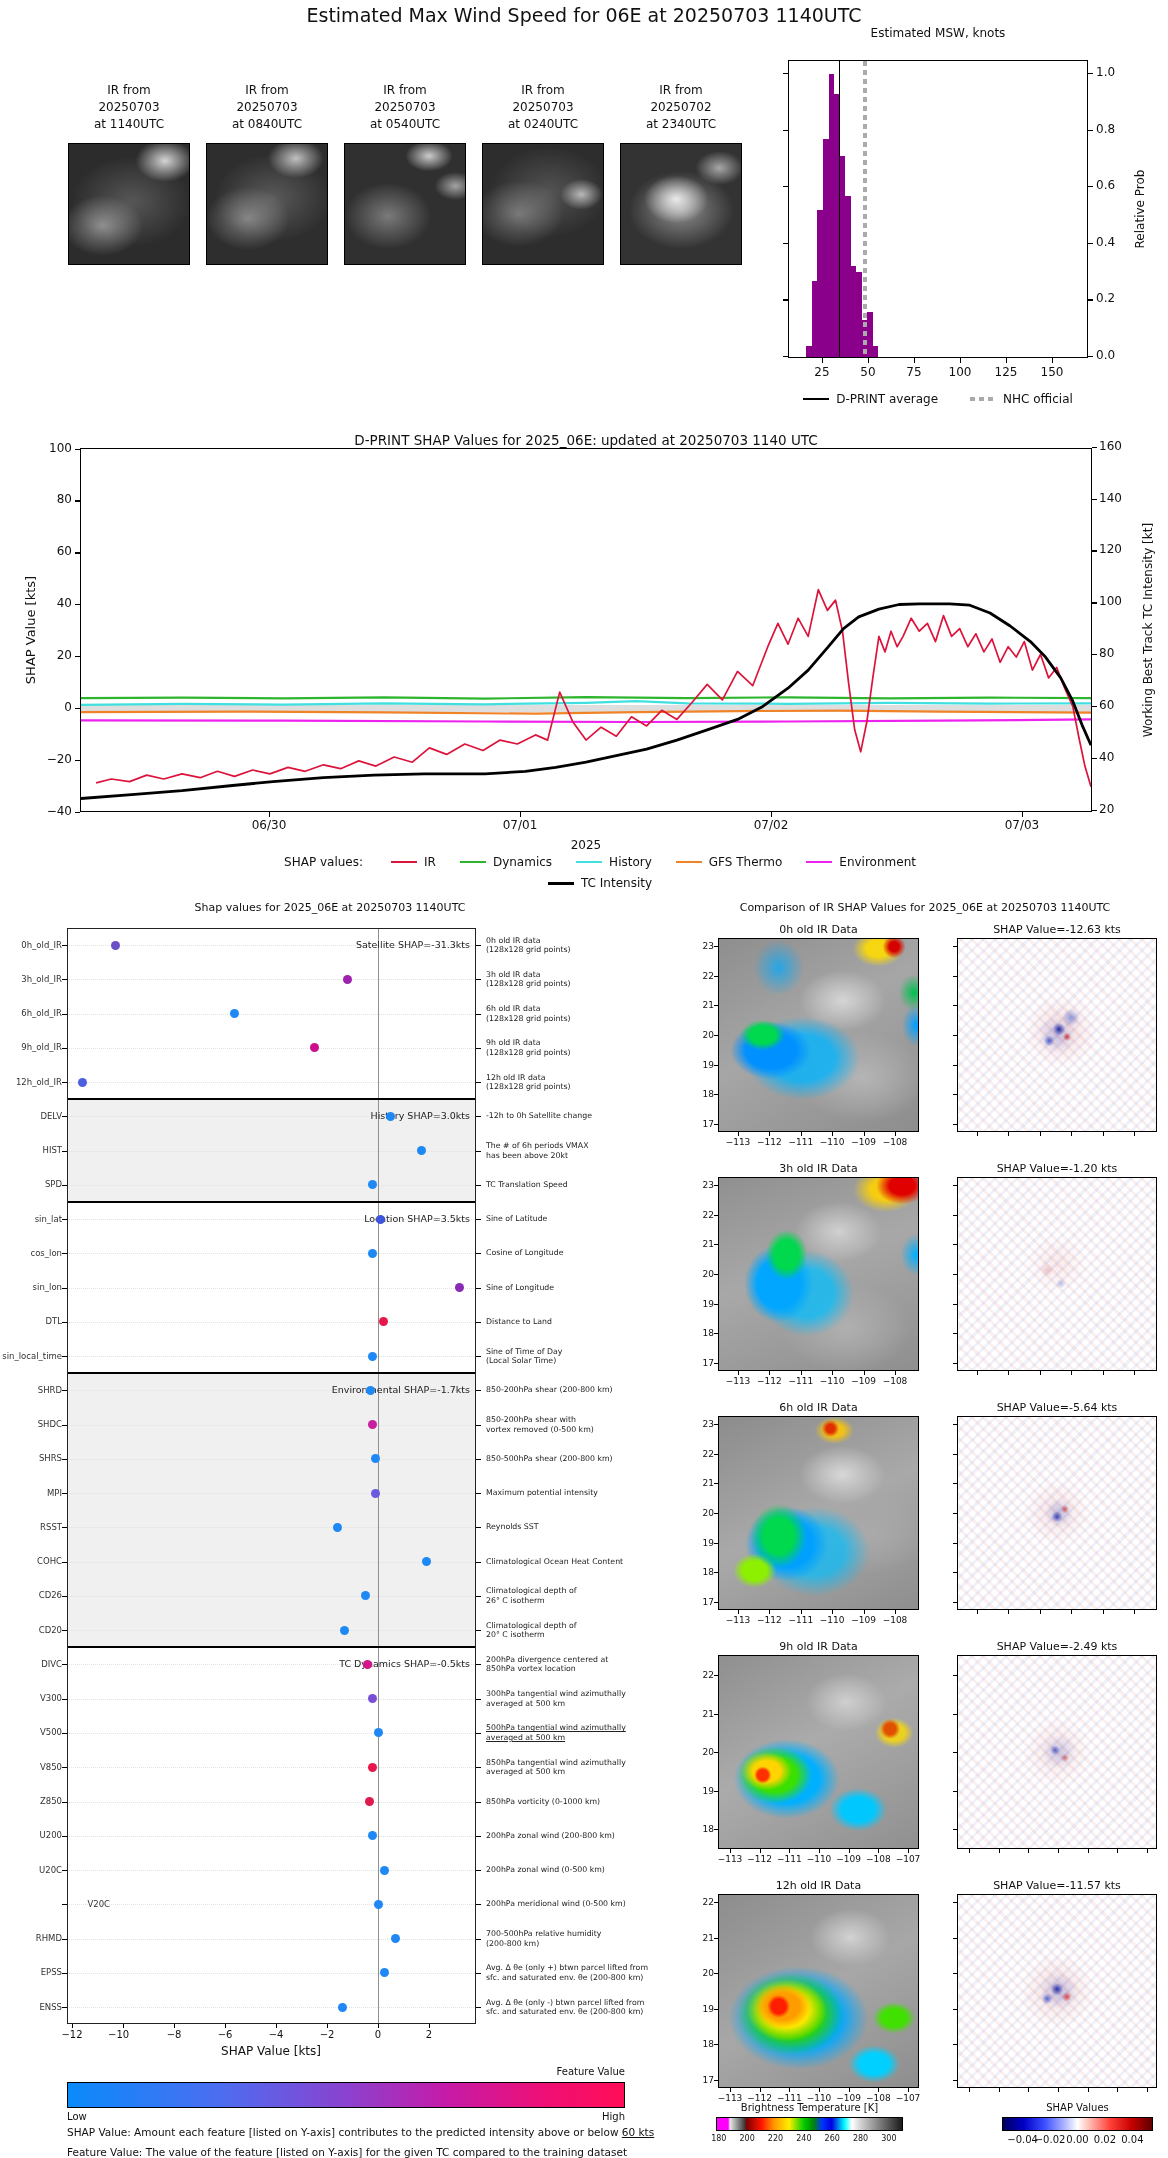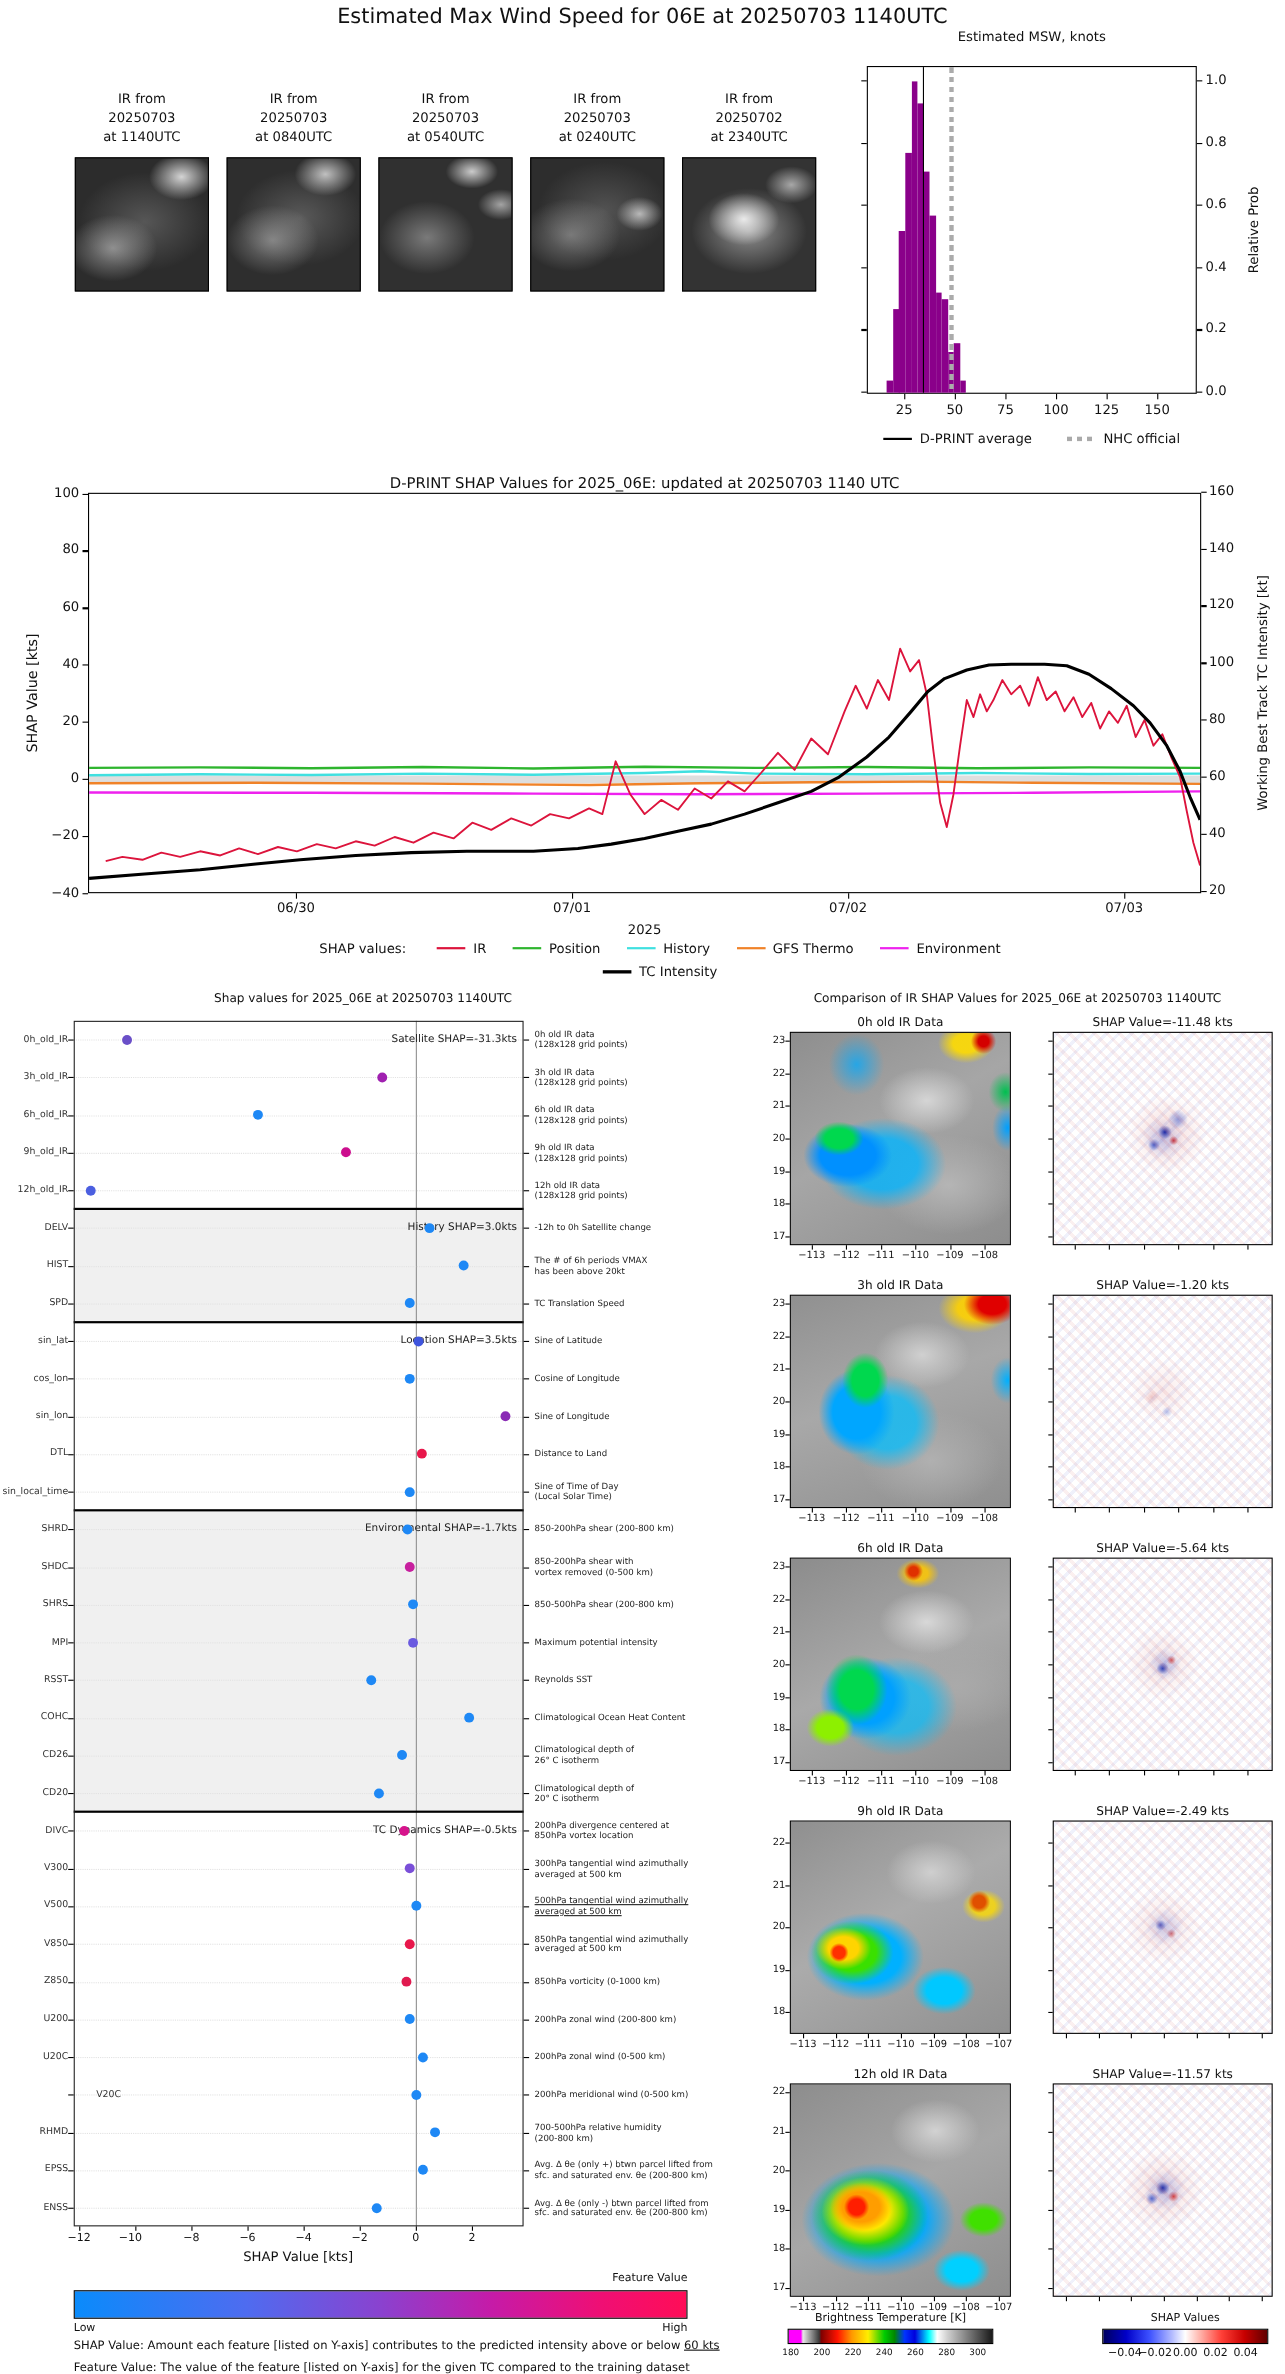--- a/index.html
+++ b/index.html
@@ -199,21 +199,21 @@
       <div class="tickmark" style="left: 1021.97px; top: 812px; width: 1.2px; height: 5px;"></div>
       <div class="ticklbl" style="left: 996.97px; top: 818px; width: 50px; text-align: center;">07/03</div>
       <div class="legend-row" style="left: 160px; top: 855px; width: 880px; gap: 24px;">
         <div style="margin-right: 4px;">SHAP values:</div>
         <div style="display: flex; align-items: center;">
           <div style="width: 26px; height: 0px; border-top: 2.6px solid rgb(220, 20, 60); margin-right: 7px;"></div>
           <div>IR</div>
         </div>
         <div style="display: flex; align-items: center;">
           <div style="width: 26px; height: 0px; border-top: 2.6px solid rgb(46, 181, 46); margin-right: 7px;"></div>
-          <div>Position</div>
+          <div>Dynamics</div>
         </div>
         <div style="display: flex; align-items: center;">
           <div style="width: 26px; height: 0px; border-top: 2.6px solid rgb(64, 224, 224); margin-right: 7px;"></div>
           <div>History</div>
         </div>
         <div style="display: flex; align-items: center;">
           <div style="width: 26px; height: 0px; border-top: 2.6px solid rgb(240, 130, 40); margin-right: 7px;"></div>
           <div>GFS Thermo</div>
         </div>
         <div style="display: flex; align-items: center;">
@@ -478,21 +478,21 @@
       <div class="tick10" style="left: 414px; top: 2029px; width: 30px; text-align: center;">2</div>
     </div>
 
   <div id="cmp">
     <div class="title-sub" style="left:705px;top:901px;width:440px;font-size:11px">Comparison of IR SHAP Values for 2025_06E at 20250703 1140UTC</div>
     <div class="tick10" style="left:716px;top:2102px;width:187px;text-align:center">Brightness Temperature [K]</div>
     <div class="cbar cbar-bt" style="left:716px;top:2117px;width:187px;height:14px"></div>
     <div class="tick10" style="left:1002px;top:2102px;width:151px;text-align:center">SHAP Values</div>
     <div class="cbar cbar-shap" style="left:1002px;top:2117px;width:151px;height:14px"></div>
   <div class="pair-title" style="left: 718px; top: 923px; width: 201px;">0h old IR Data</div>
-      <div class="pair-title" style="left: 957px; top: 923px; width: 200px;">SHAP Value=-11.48 kts</div>
+      <div class="pair-title" style="left: 957px; top: 923px; width: 200px;">SHAP Value=-12.63 kts</div>
       <div class="ir-img ir-0" style="left: 718px; top: 938px; width: 201px; height: 194px;"></div>
       <div class="shap-img shap-0" style="left: 957px; top: 938px; width: 200px; height: 194px;">
         <div class="speck"></div>
       </div>
       <div class="tick9" style="left: 700px; top: 941px; width: 14px; text-align: right;">23</div>
       <div class="tickmark" style="left: 714px; top: 946px; width: 4px; height: 1px;"></div>
       <div class="tickmark" style="left: 953px; top: 946px; width: 4px; height: 1px;"></div>
       <div class="tick9" style="left: 700px; top: 970.667px; width: 14px; text-align: right;">22</div>
       <div class="tickmark" style="left: 714px; top: 975.667px; width: 4px; height: 1px;"></div>
       <div class="tickmark" style="left: 953px; top: 975.667px; width: 4px; height: 1px;"></div>

